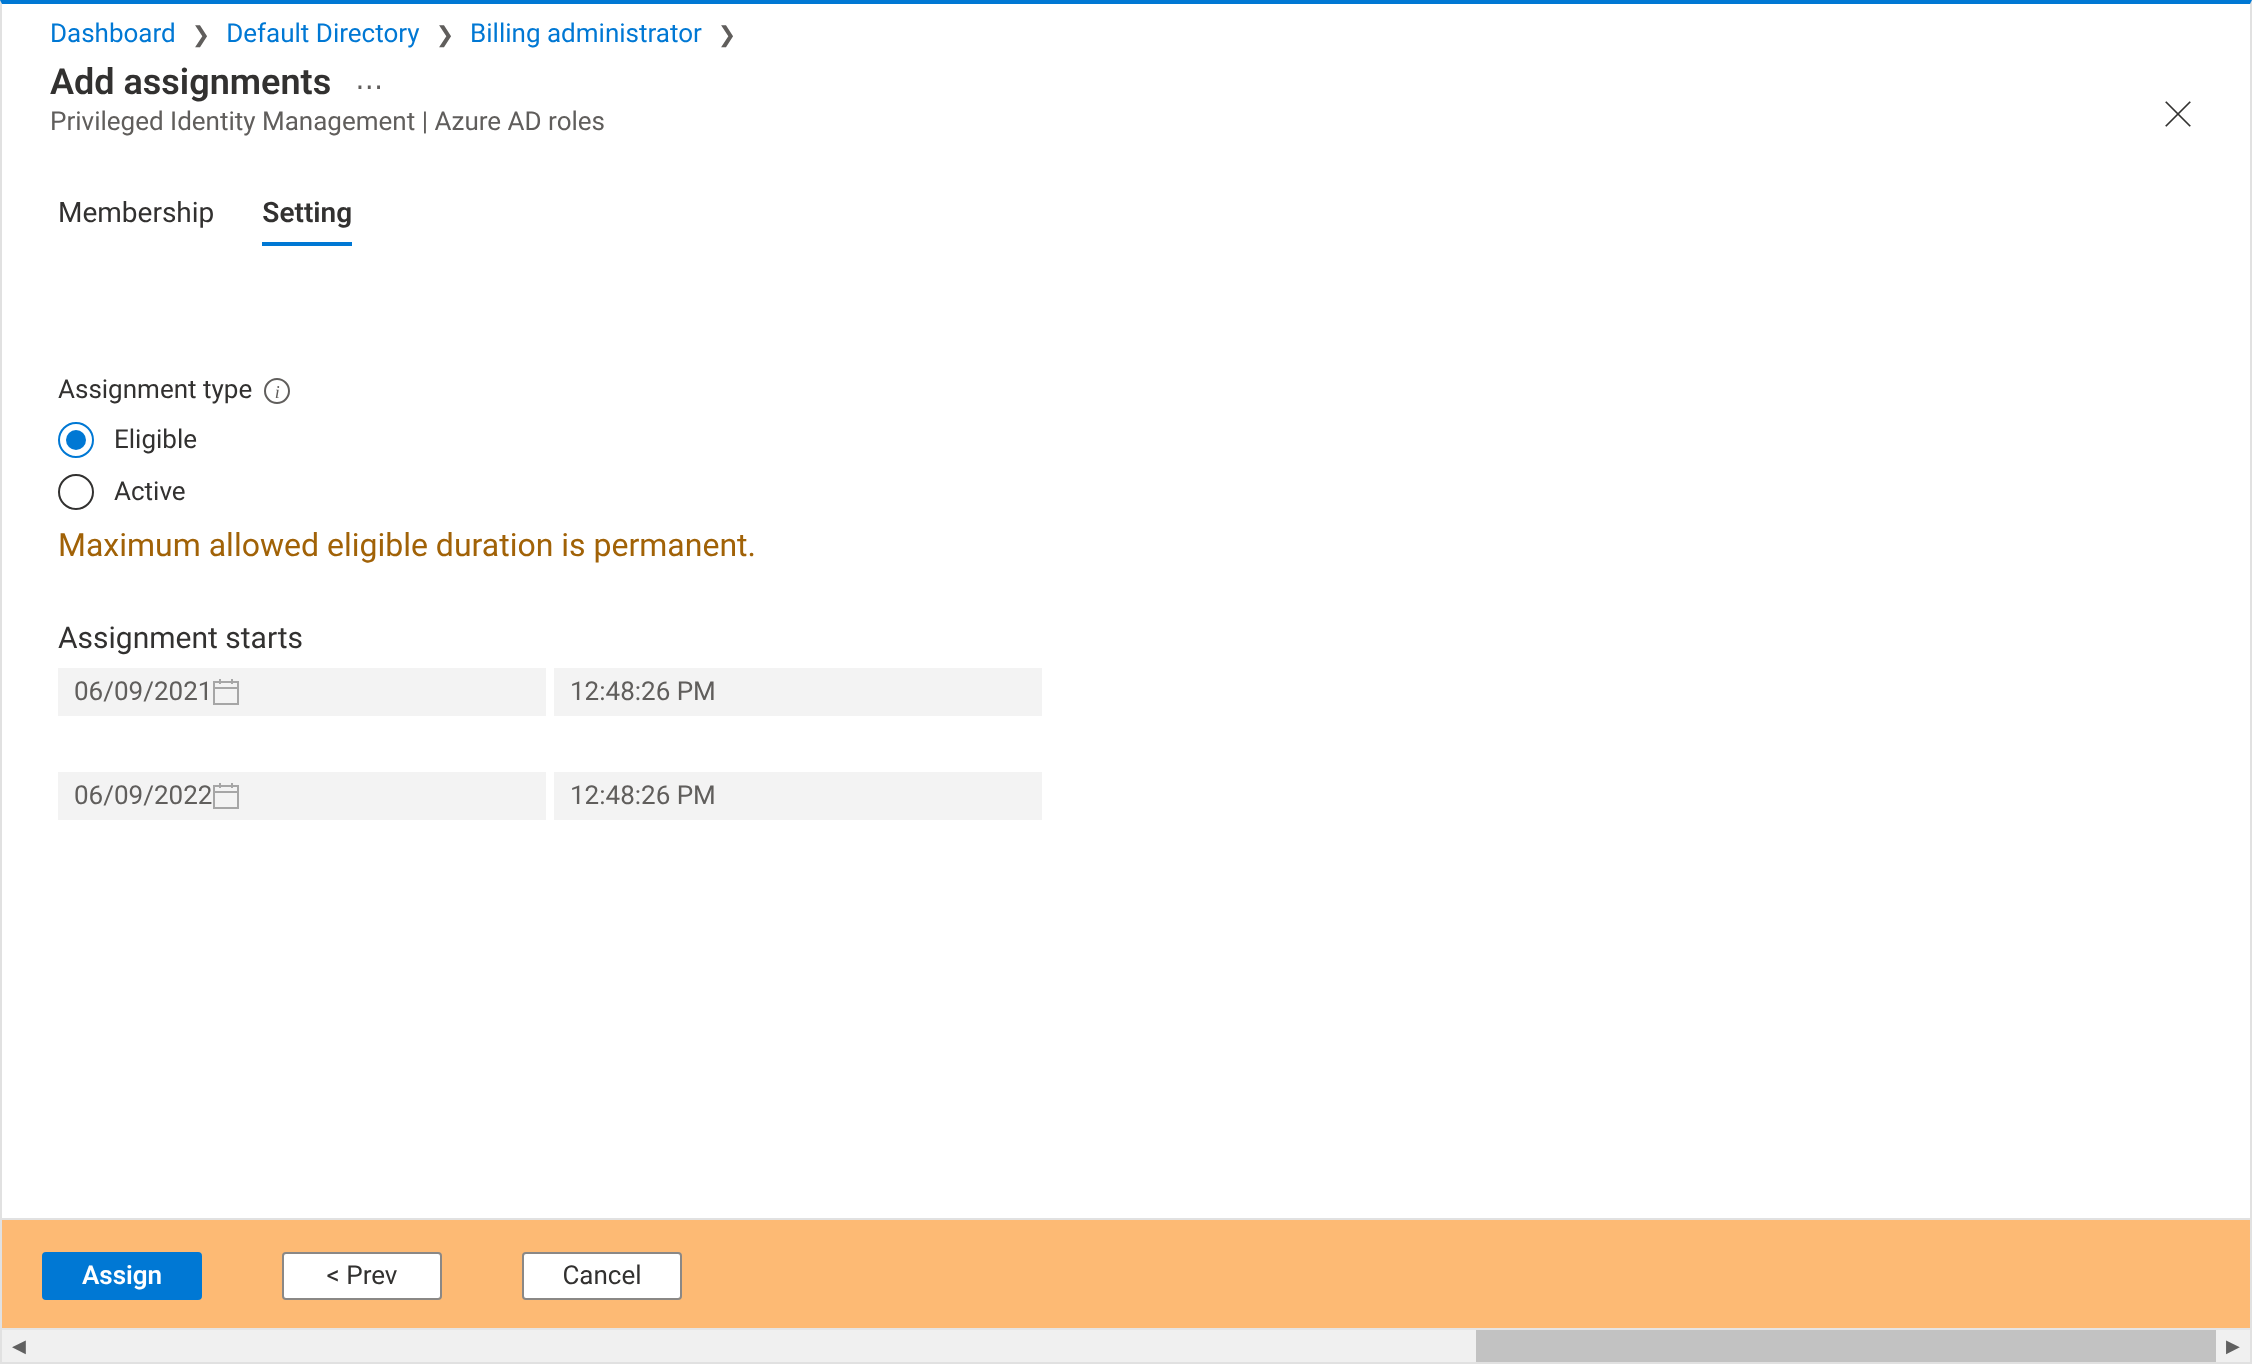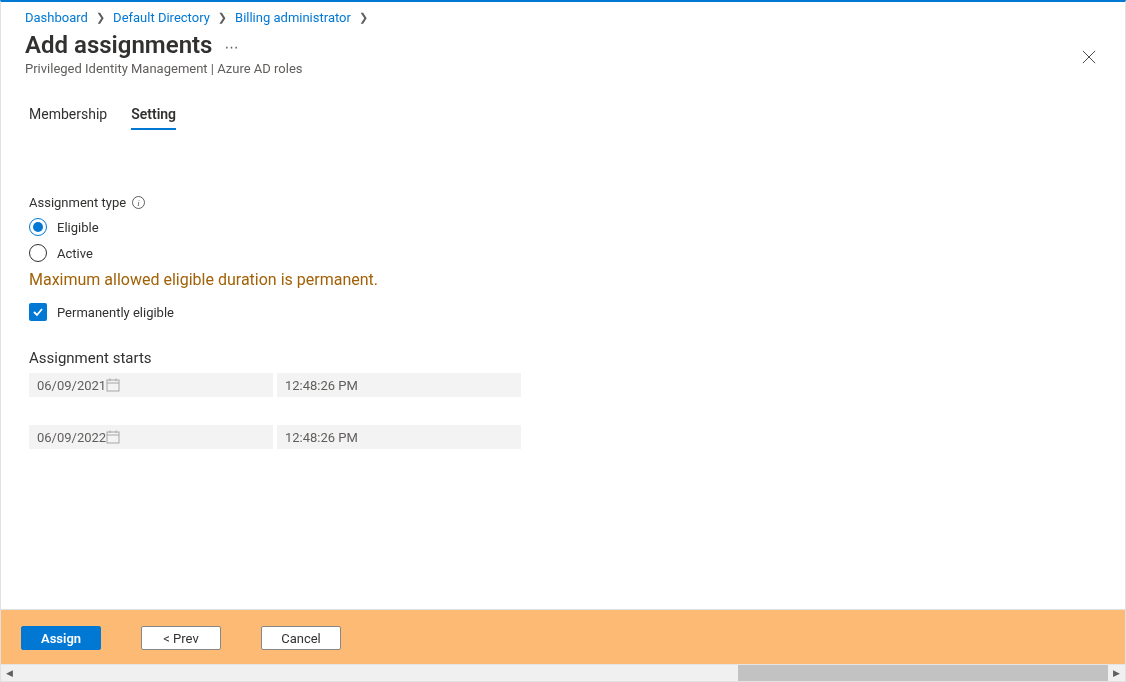--- a/index.html
+++ b/index.html
@@ -51,21 +51,21 @@
   .page-header {
     padding: 6px 24px 0 24px;
     position: relative;
   }
   .title-row {
     display: flex;
     align-items: center;
     gap: 12px;
   }
   .page-title {
-    font-size: 24px;
+    font-size: 18px;
     font-weight: 600;
     color: #323130;
   }
   .ellipsis {
     color: #605e5c;
     font-size: 14px;
     cursor: pointer;
     position: relative;
     top:2px;
   }
@@ -315,28 +315,20 @@
           </span>
         <span>Eligible</span>
       </div>
       <div class="radio-row">
         <span class="radio-outer"></span>
         <span>Active</span>
       </div>
 
       <div class="static-text">Maximum allowed eligible duration is permanent.</div>
 
-      <div class="checkbox-row">
-        <span class="checkbox-box">
-          <svg width="12" height="12" viewBox="0 0 12 12">
-              <path d="M2 6 L5 9 L10 3" stroke="#fff" stroke-width="1.8" fill="none"></path>
-            </svg>
-        </span>
-        <span>Permanently eligible</span>
-      </div>
 
       <div class="date-group">
         <div class="date-label">Assignment starts</div>
         <div class="date-inputs">
           <div class="date-field">
             <span>06/09/2021</span>
             <span class="calendar-icon">
               <svg viewBox="0 0 14 14" width="14" height="14">
                   <rect x="1" y="2" width="12" height="11" fill="none" stroke="#a6a6a6"></rect>
                   <line x1="1" y1="5" x2="13" y2="5" stroke="#a6a6a6"></line>

